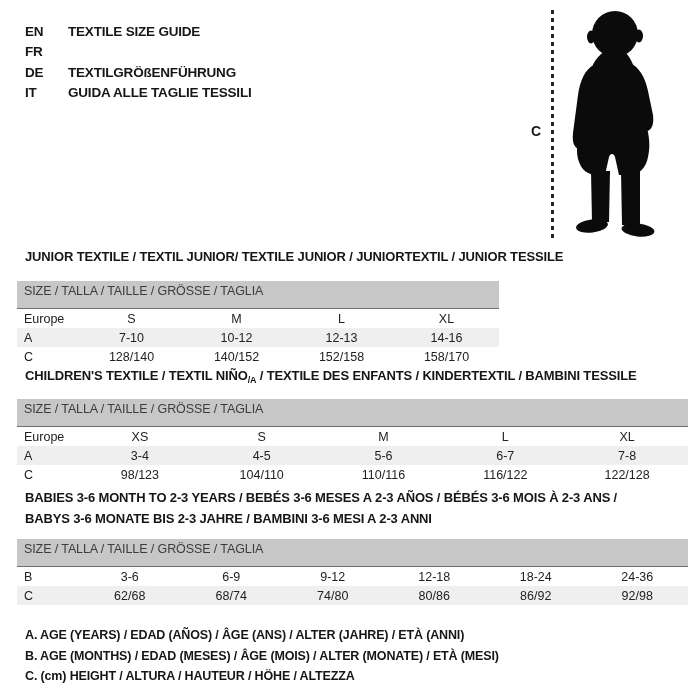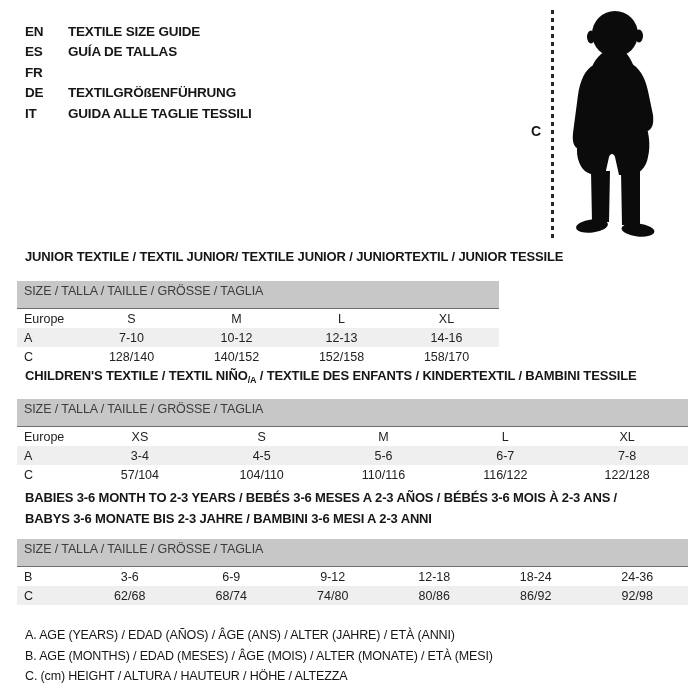--- a/index.html
+++ b/index.html
@@ -38,36 +38,32 @@
   .size-bar { height:28px; background:#c7c7c7; border-bottom:1px solid #6f6f6f;
               font-size:12.5px; line-height:20px; padding-left:7px; color:#3c3c3c;
               letter-spacing:-0.1px; box-sizing:border-box; }
   .trow { display:flex; height:19px; align-items:center; font-size:12.5px; color:#222222; }
   .trow .rlabel { width:62px; padding-left:7px; box-sizing:border-box; }
   .trow .cell { flex:1; text-align:center; }
   .size-table .trow:nth-child(3) { background:#efefef; }
 
   
   .notes { position:absolute; left:25px; top:625px; }
-  .note-line { font-weight:normal; font-size:12.5px; line-height:20.5px;
+  .note-line { font-weight:bold; font-size:12.5px; line-height:20.5px;
                letter-spacing:-0.15px; color:#161616; white-space:nowrap; }
 </style>
 </head>
 <body>
 
 <div class="page">
 
   <div class="lang-list">
     <div class="lang-row">
       <span class="lang-code">EN</span>
       <span class="lang-label">TEXTILE SIZE GUIDE</span>
-    </div>
-    <div class="lang-row">
-      <span class="lang-code">ES</span>
-      <span class="lang-label">GUÍA DE TALLAS</span>
     </div>
     <div class="lang-row">
       <span class="lang-code">FR</span>
     </div>
     <div class="lang-row">
       <span class="lang-code">DE</span>
       <span class="lang-label">TEXTILGRÖßENFÜHRUNG</span>
     </div>
     <div class="lang-row">
       <span class="lang-code">IT</span>
@@ -137,21 +133,21 @@
     <div class="trow">
       <span class="rlabel">A</span>
       <span class="cell">3-4</span>
       <span class="cell">4-5</span>
       <span class="cell">5-6</span>
       <span class="cell">6-7</span>
       <span class="cell">7-8</span>
     </div>
     <div class="trow">
       <span class="rlabel">C</span>
-      <span class="cell">57/104</span>
+      <span class="cell">98/123</span>
       <span class="cell">104/110</span>
       <span class="cell">110/116</span>
       <span class="cell">116/122</span>
       <span class="cell">122/128</span>
     </div>
   </div>
 
   <div class="sec-title" id="sec3-title">
     <div>BABIES 3-6 MONTH TO 2-3 YEARS / BEBÉS 3-6 MESES A 2-3 AÑOS / BÉBÉS 3-6 MOIS À 2-3 ANS /</div>
     <div>BABYS 3-6 MONATE BIS 2-3 JAHRE / BAMBINI 3-6 MESI A 2-3 ANNI</div>

